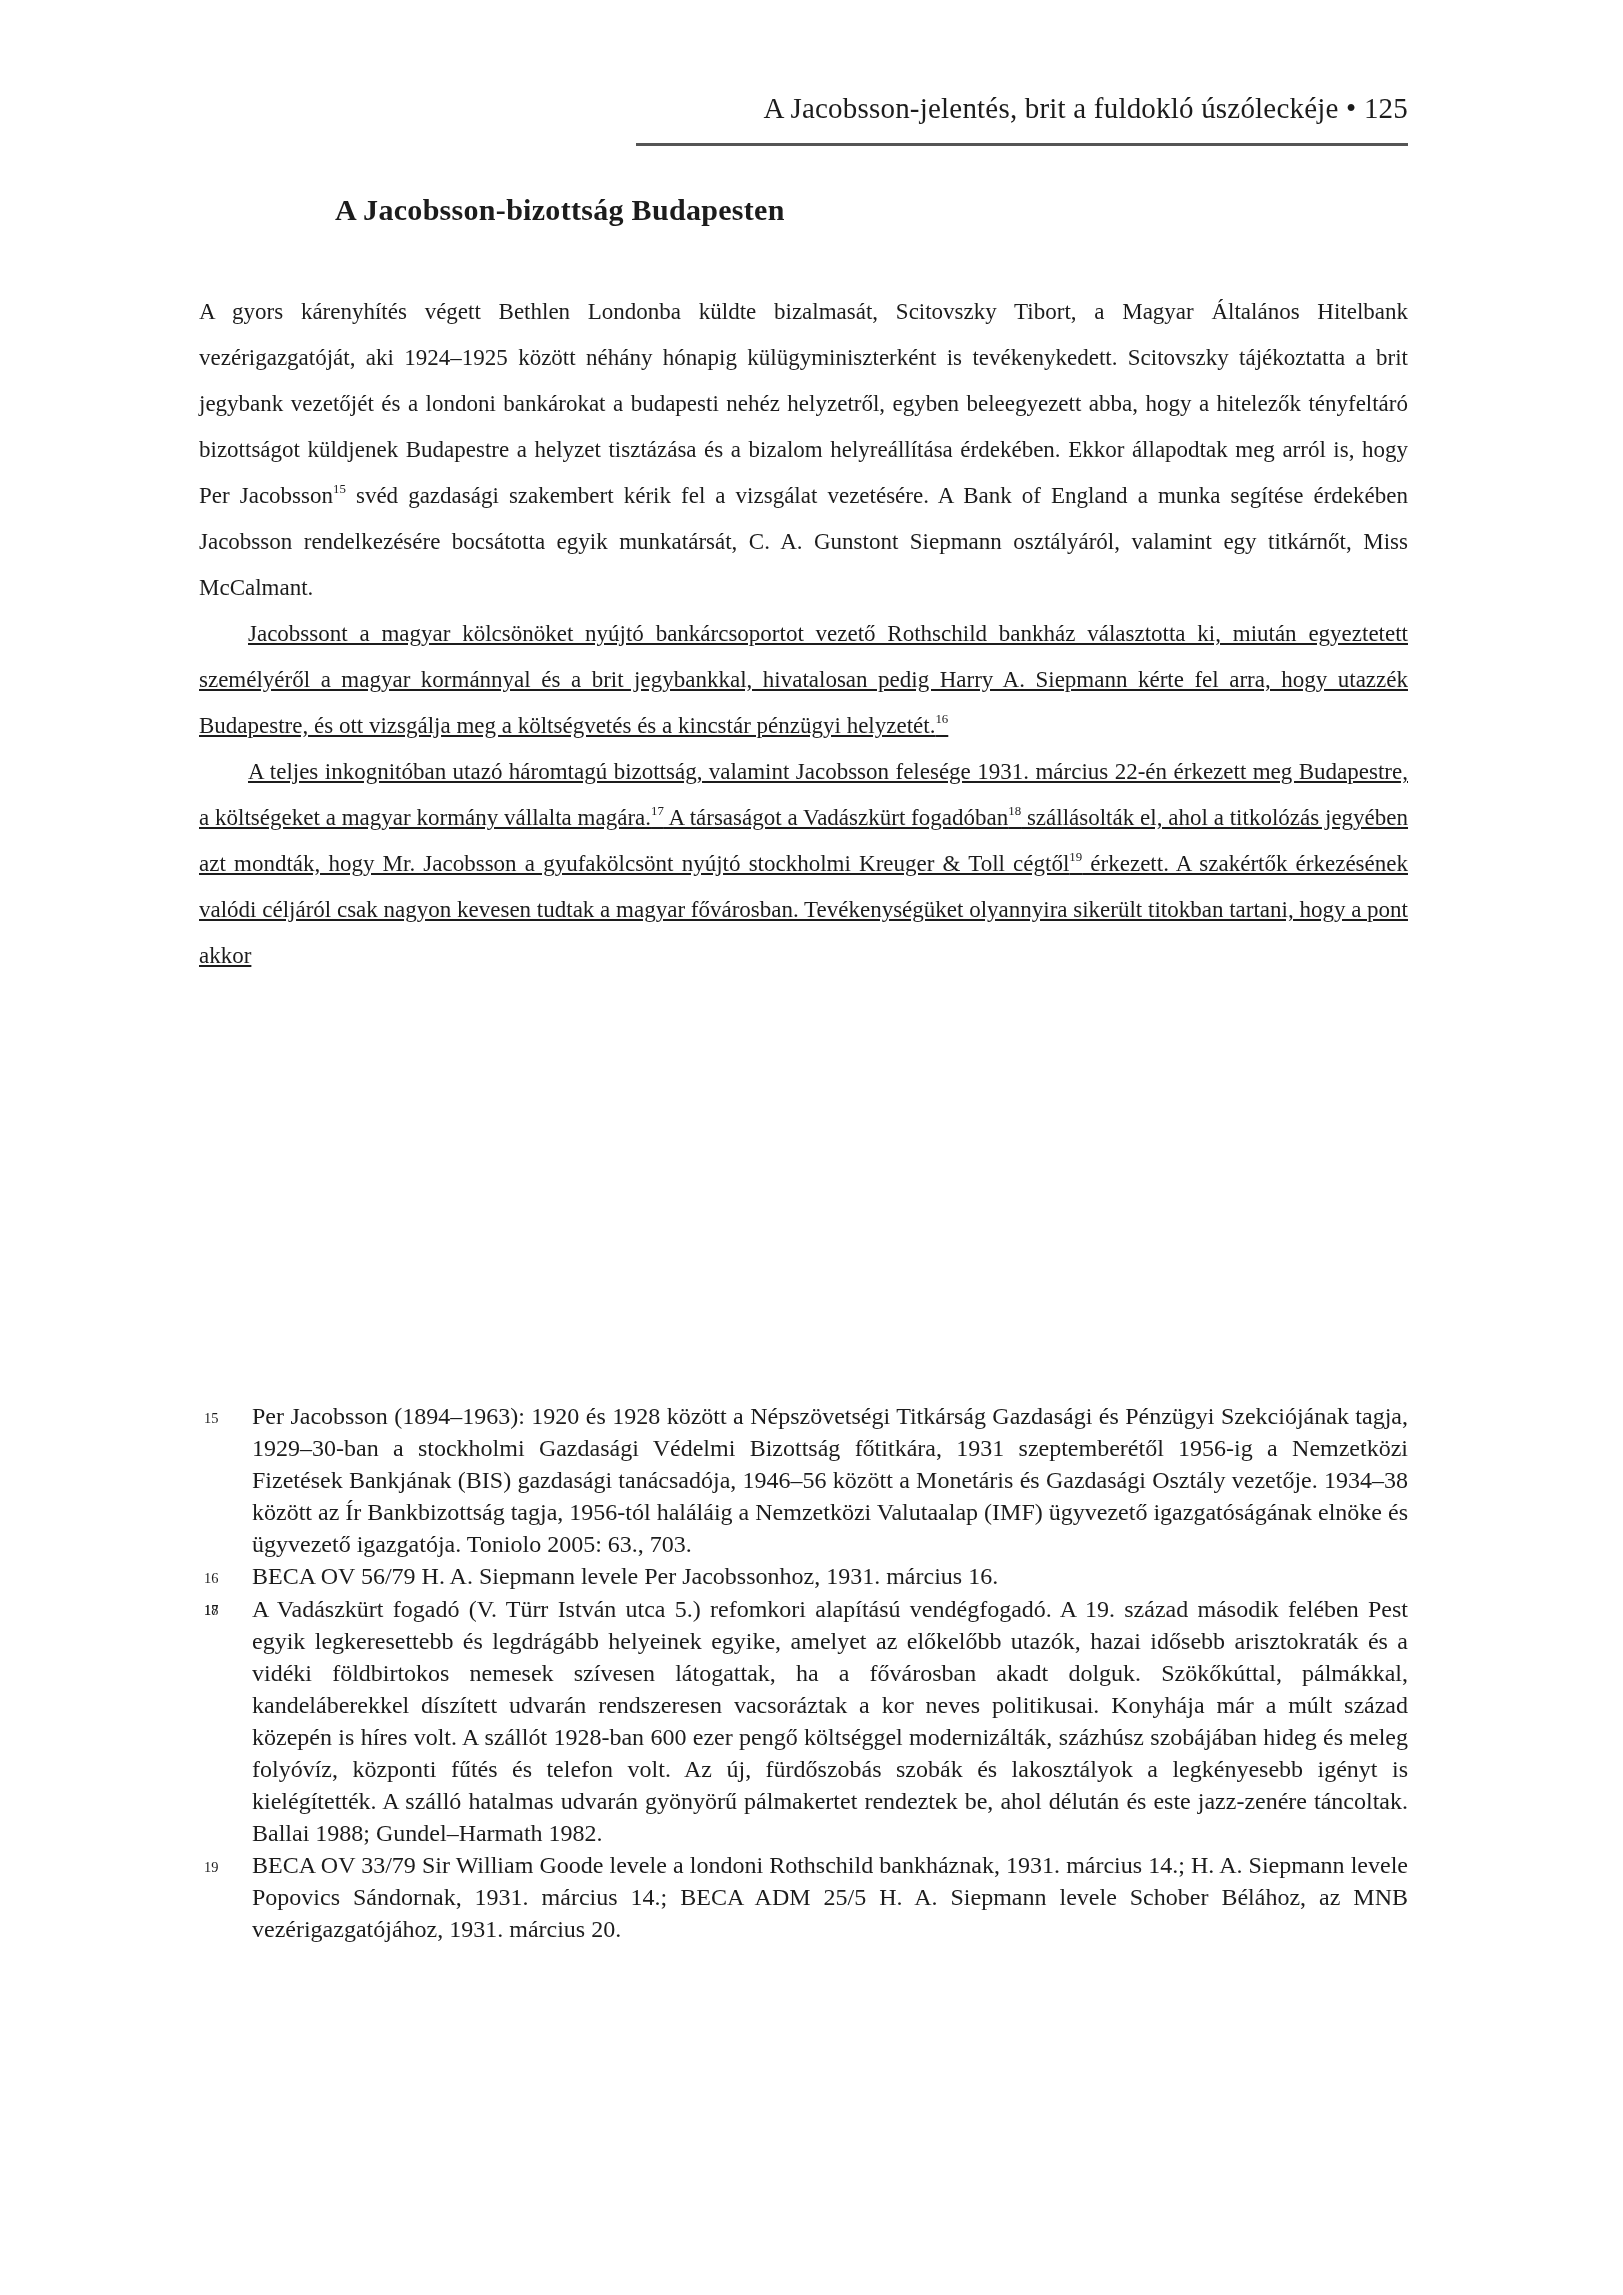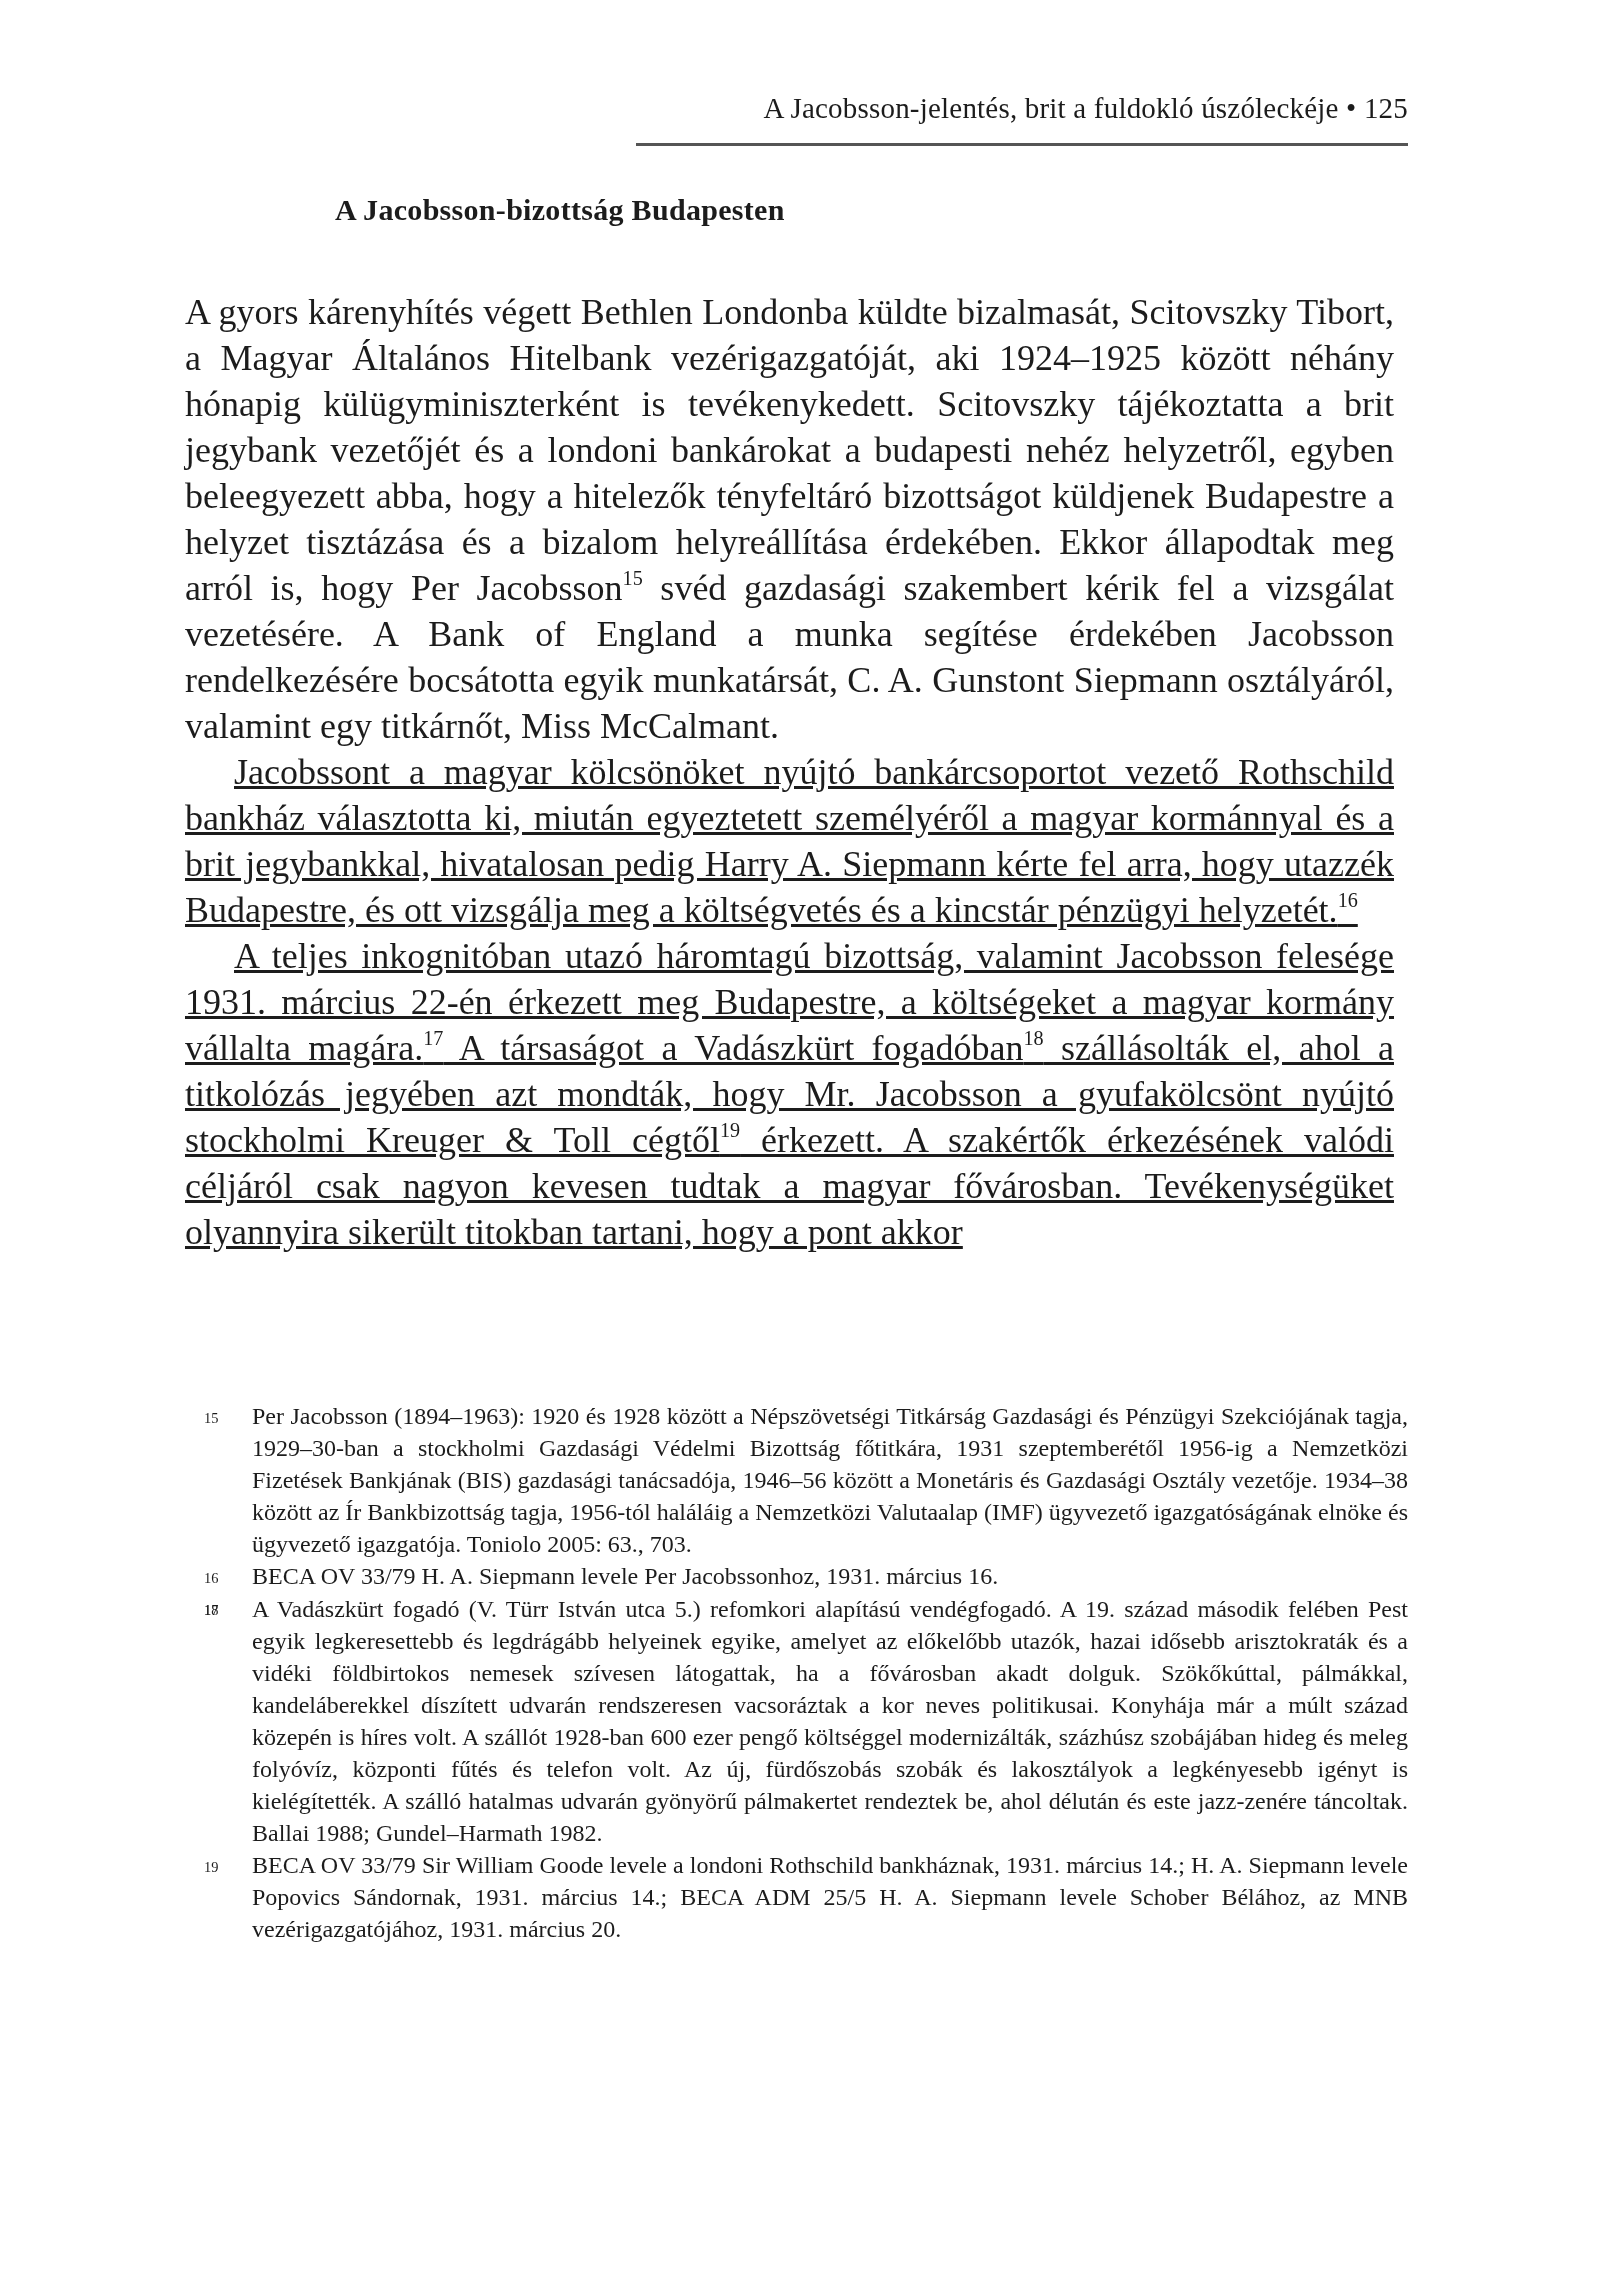--- a/index.html
+++ b/index.html
@@ -3,21 +3,21 @@
 <meta charset="utf-8">
 <style>
   html, body { margin: 0; padding: 0; background: #ffffff; }
   body { width: 1623px; height: 2295px; position: relative; overflow: hidden;
          font-family: "Liberation Serif", "DejaVu Serif", serif; color: #1c1c1c; }
   .running-head { position: absolute; left: 636px; top: 92px; width: 772px;
                   text-align: right; font-size: 29px; letter-spacing: 0.2px; }
   .head-rule { position: absolute; left: 636px; top: 143px; width: 772px; height: 2.5px; background: #555; }
   .section-title { position: absolute; left: 335px; top: 193px; font-size: 30px; font-weight: bold;
                    letter-spacing: 0.3px; }
-  .body { position: absolute; left: 185px; top: 289px; width: 1209px; font-size: 36px;
+  .body { position: absolute; left: 199px; top: 289px; width: 1209px; font-size: 23px;
           line-height: 46px; text-align: justify; hyphens: manual; }
   .body p { margin: 0; text-indent: 0; }
   .body p + p { text-indent: 49px; text-decoration: underline; }
   sup { font-size: 0.56em; vertical-align: 0; position: relative; top: -0.75em; line-height: 0; }
   .footnotes { position: absolute; left: 199px; top: 1400px; width: 1209px; font-size: 24px;
                line-height: 32px; }
   .fn { position: relative; padding-left: 53px; text-align: justify; margin: 0 0 0.4px 0; }
   .fn-num { position: absolute; left: 5.1px; top: 1.7px; font-size: 14.4px; }
 </style>
 </head>
@@ -44,21 +44,21 @@
   </p>
 </div>
 
 <div class="footnotes">
   <div class="fn">
     <span class="fn-num">15</span>
     <span>Per Jacobsson (1894–1963): 1920 és 1928 között a Népszövetségi Titkárság Gazdasági és Pénzügyi Szekciójának tagja, 1929–30-ban a stockholmi Gazdasági Védelmi Bizottság főtitkára, 1931 szeptemberétől 1956-ig a Nemzetközi Fizetések Bankjának (BIS) gazdasági tanácsadója, 1946–56 között a Monetáris és Gazdasági Osztály vezetője. 1934–38 között az Ír Bankbizottság tagja, 1956-tól haláláig a Nemzetközi Valutaalap (IMF) ügyvezető igazgatóságának elnöke és ügyvezető igazgatója. Toniolo 2005: 63., 703.</span>
   </div>
   <div class="fn">
     <span class="fn-num">16</span>
-    <span>BECA OV 33/79 H. A. Siepmann levele Per Jacobssonhoz, 1931. március 16.</span>
+    <span>BECA OV 56/79 H. A. Siepmann levele Per Jacobssonhoz, 1931. március 16.</span>
   </div>
   <div class="fn">
     <span class="fn-num">17</span>
   </div>
   <div class="fn">
     <span class="fn-num">18</span>
     <span>A Vadászkürt fogadó (V. Türr István utca 5.) refomkori alapítású vendégfogadó. A 19. század második felében Pest egyik legkeresettebb és legdrágább helyeinek egyike, amelyet az előkelőbb utazók, hazai idősebb arisztokraták és a vidéki földbirtokos nemesek szívesen látogattak, ha a fővárosban akadt dolguk. Szökőkúttal, pálmákkal, kandeláberekkel díszített udvarán rendszeresen vacsoráztak a kor neves politikusai. Konyhája már a múlt század közepén is híres volt. A szállót 1928-ban 600 ezer pengő költséggel modernizálták, százhúsz szobájában hideg és meleg folyóvíz, központi fűtés és telefon volt. Az új, fürdőszobás szobák és lakosztályok a legkényesebb igényt is kielégítették. A szálló hatalmas udvarán gyönyörű pálmakertet rendeztek be, ahol délután és este jazz-zenére táncoltak. Ballai 1988; Gundel–Harmath 1982.</span>
   </div>
   <div class="fn">
     <span class="fn-num">19</span>

